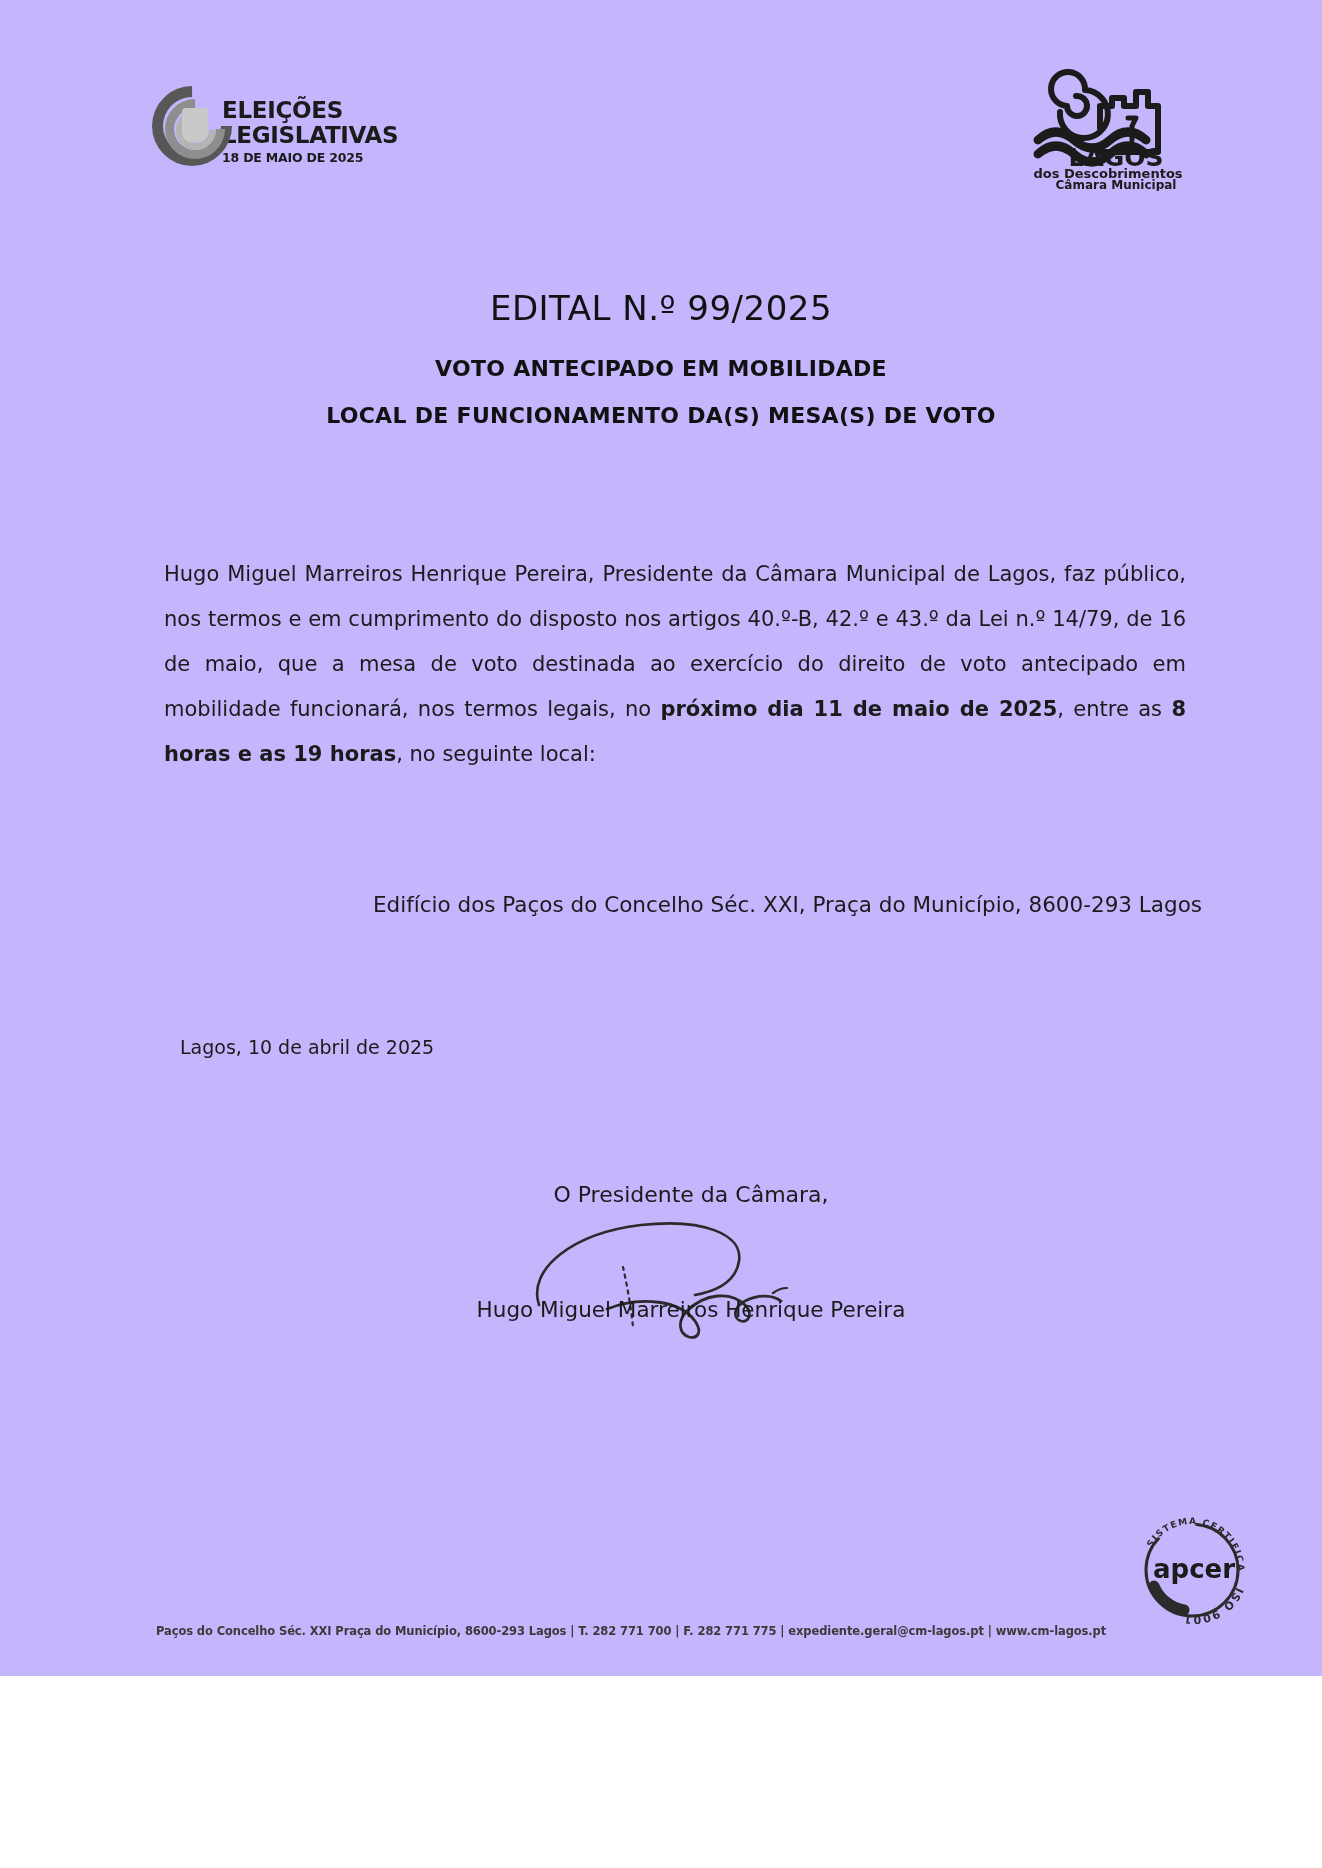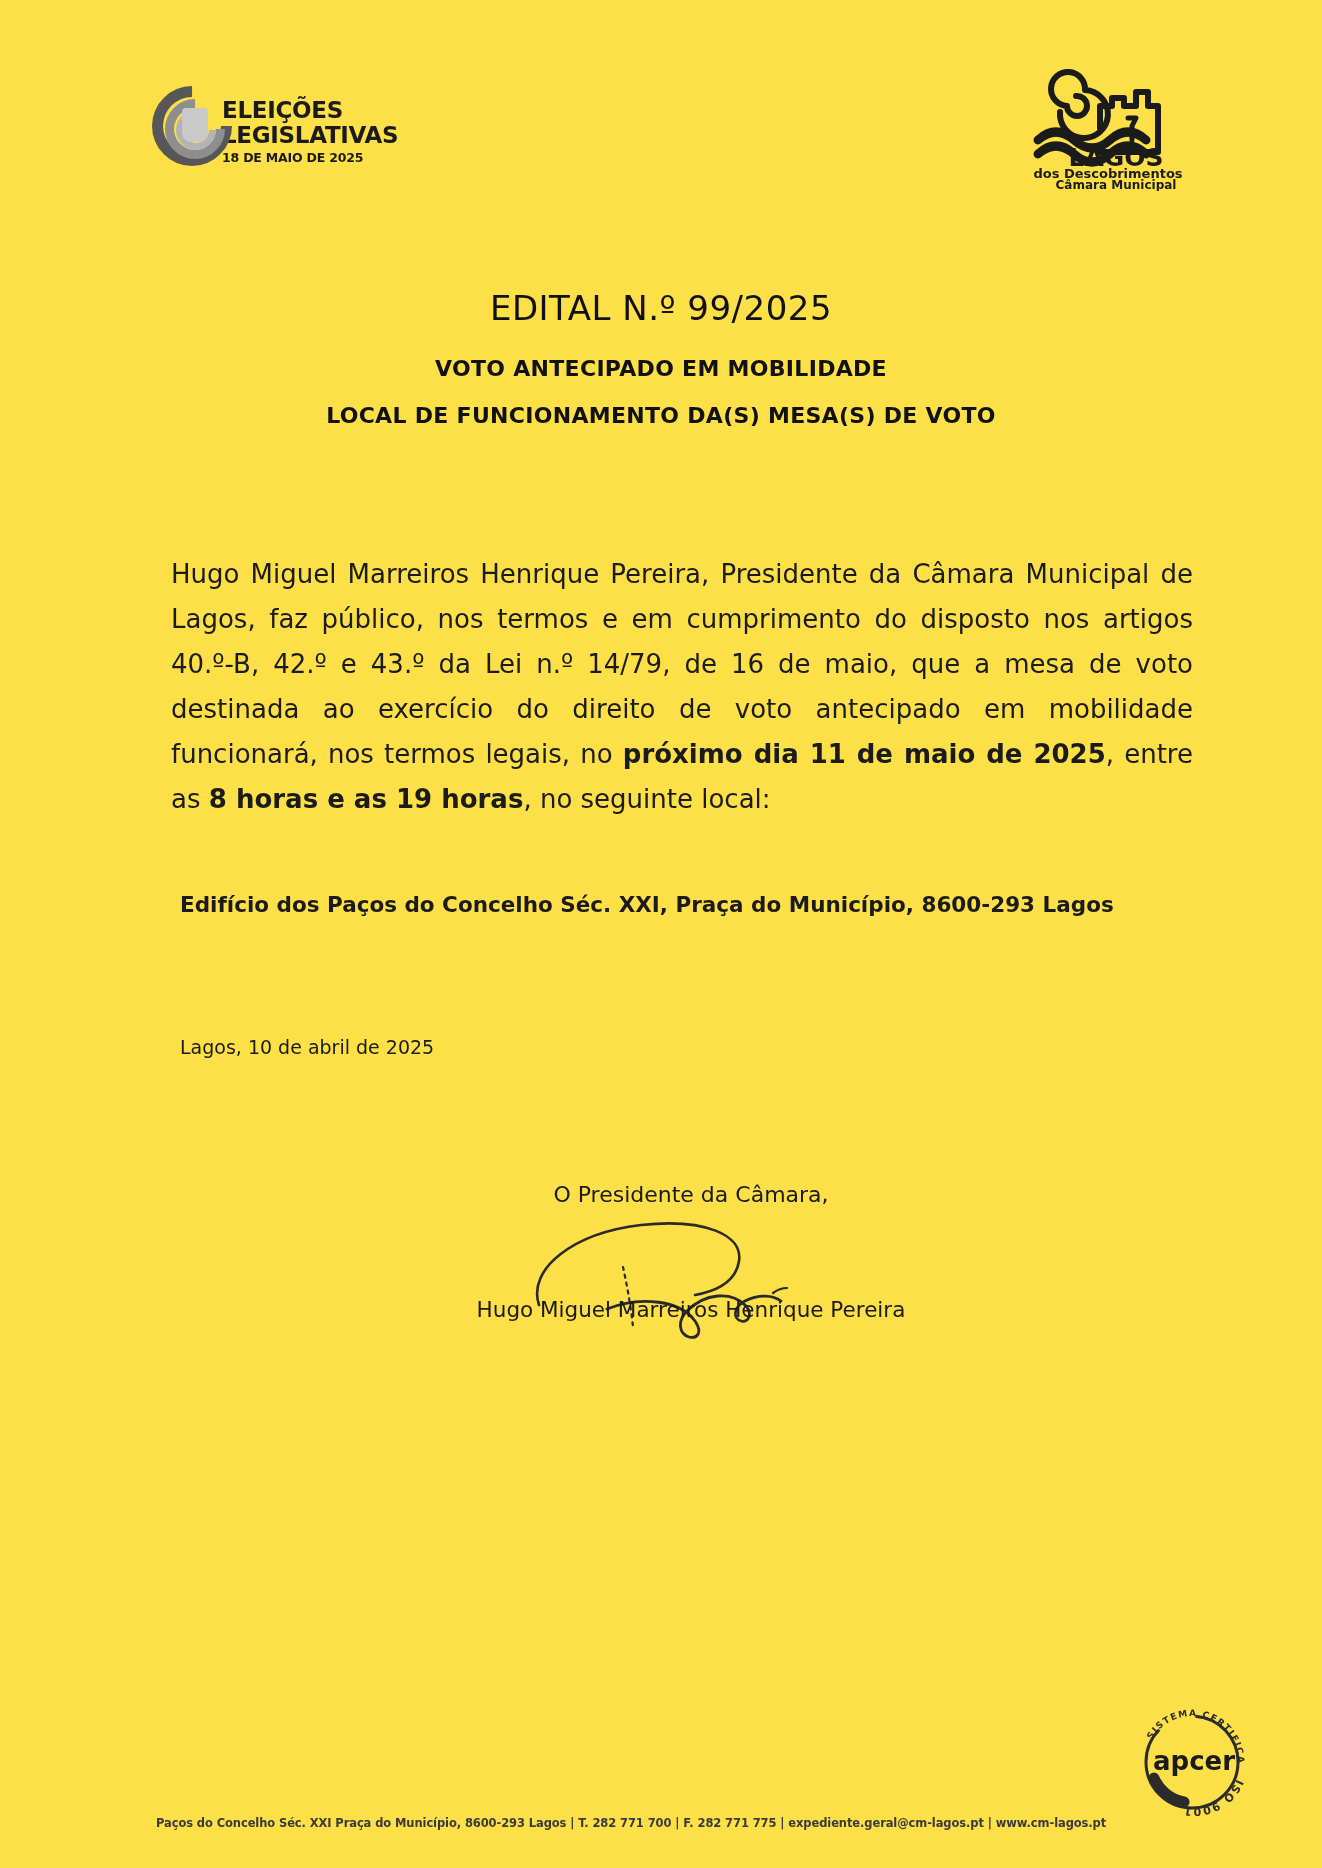--- a/index.html
+++ b/index.html
@@ -7,22 +7,22 @@
     padding: 0;
     background: #ffffff;
   }
   body {
     font-family: "DejaVu Sans", sans-serif;
     color: #1b1b1b;
   }
   .page {
     position: relative;
     width: 1322px;
-    height: 1868px;
-    background: #fde047;
+    height: 1676px;
+    background: #c4b5fd;
     overflow: hidden;
     box-sizing: border-box;
   }
 
   
   .header {
     position: absolute;
     top: 66px;
     left: 0;
     width: 1322px;
@@ -148,39 +148,39 @@
     font-weight: bold;
     font-size: 22px;
     letter-spacing: 0.3px;
     color: #111111;
   }
 
   
   .body-text {
     position: absolute;
     top: 552px;
-    left: 171px;
+    left: 164px;
     width: 1022px;
     text-align: justify;
     text-justify: inter-word;
     font-family: "DejaVu Sans", sans-serif;
-    font-size: 26px;
+    font-size: 21px;
     line-height: 45px;
     color: #1b1b1b;
   }
   .body-text b { font-weight: bold; }
 
   .venue {
     position: absolute;
     top: 892px;
     left: 180px;
     width: 1022px;
-    text-align: left;
-    font-family: "DejaVu Sans", sans-serif;
-    font-weight: bold;
+    text-align: right;
+    font-family: "DejaVu Sans", sans-serif;
+    font-weight: normal;
     font-size: 21.5px;
     color: #1b1b1b;
   }
 
   .place-date {
     position: absolute;
     top: 1036px;
     left: 180px;
     font-family: "DejaVu Sans", sans-serif;
     font-size: 19px;

